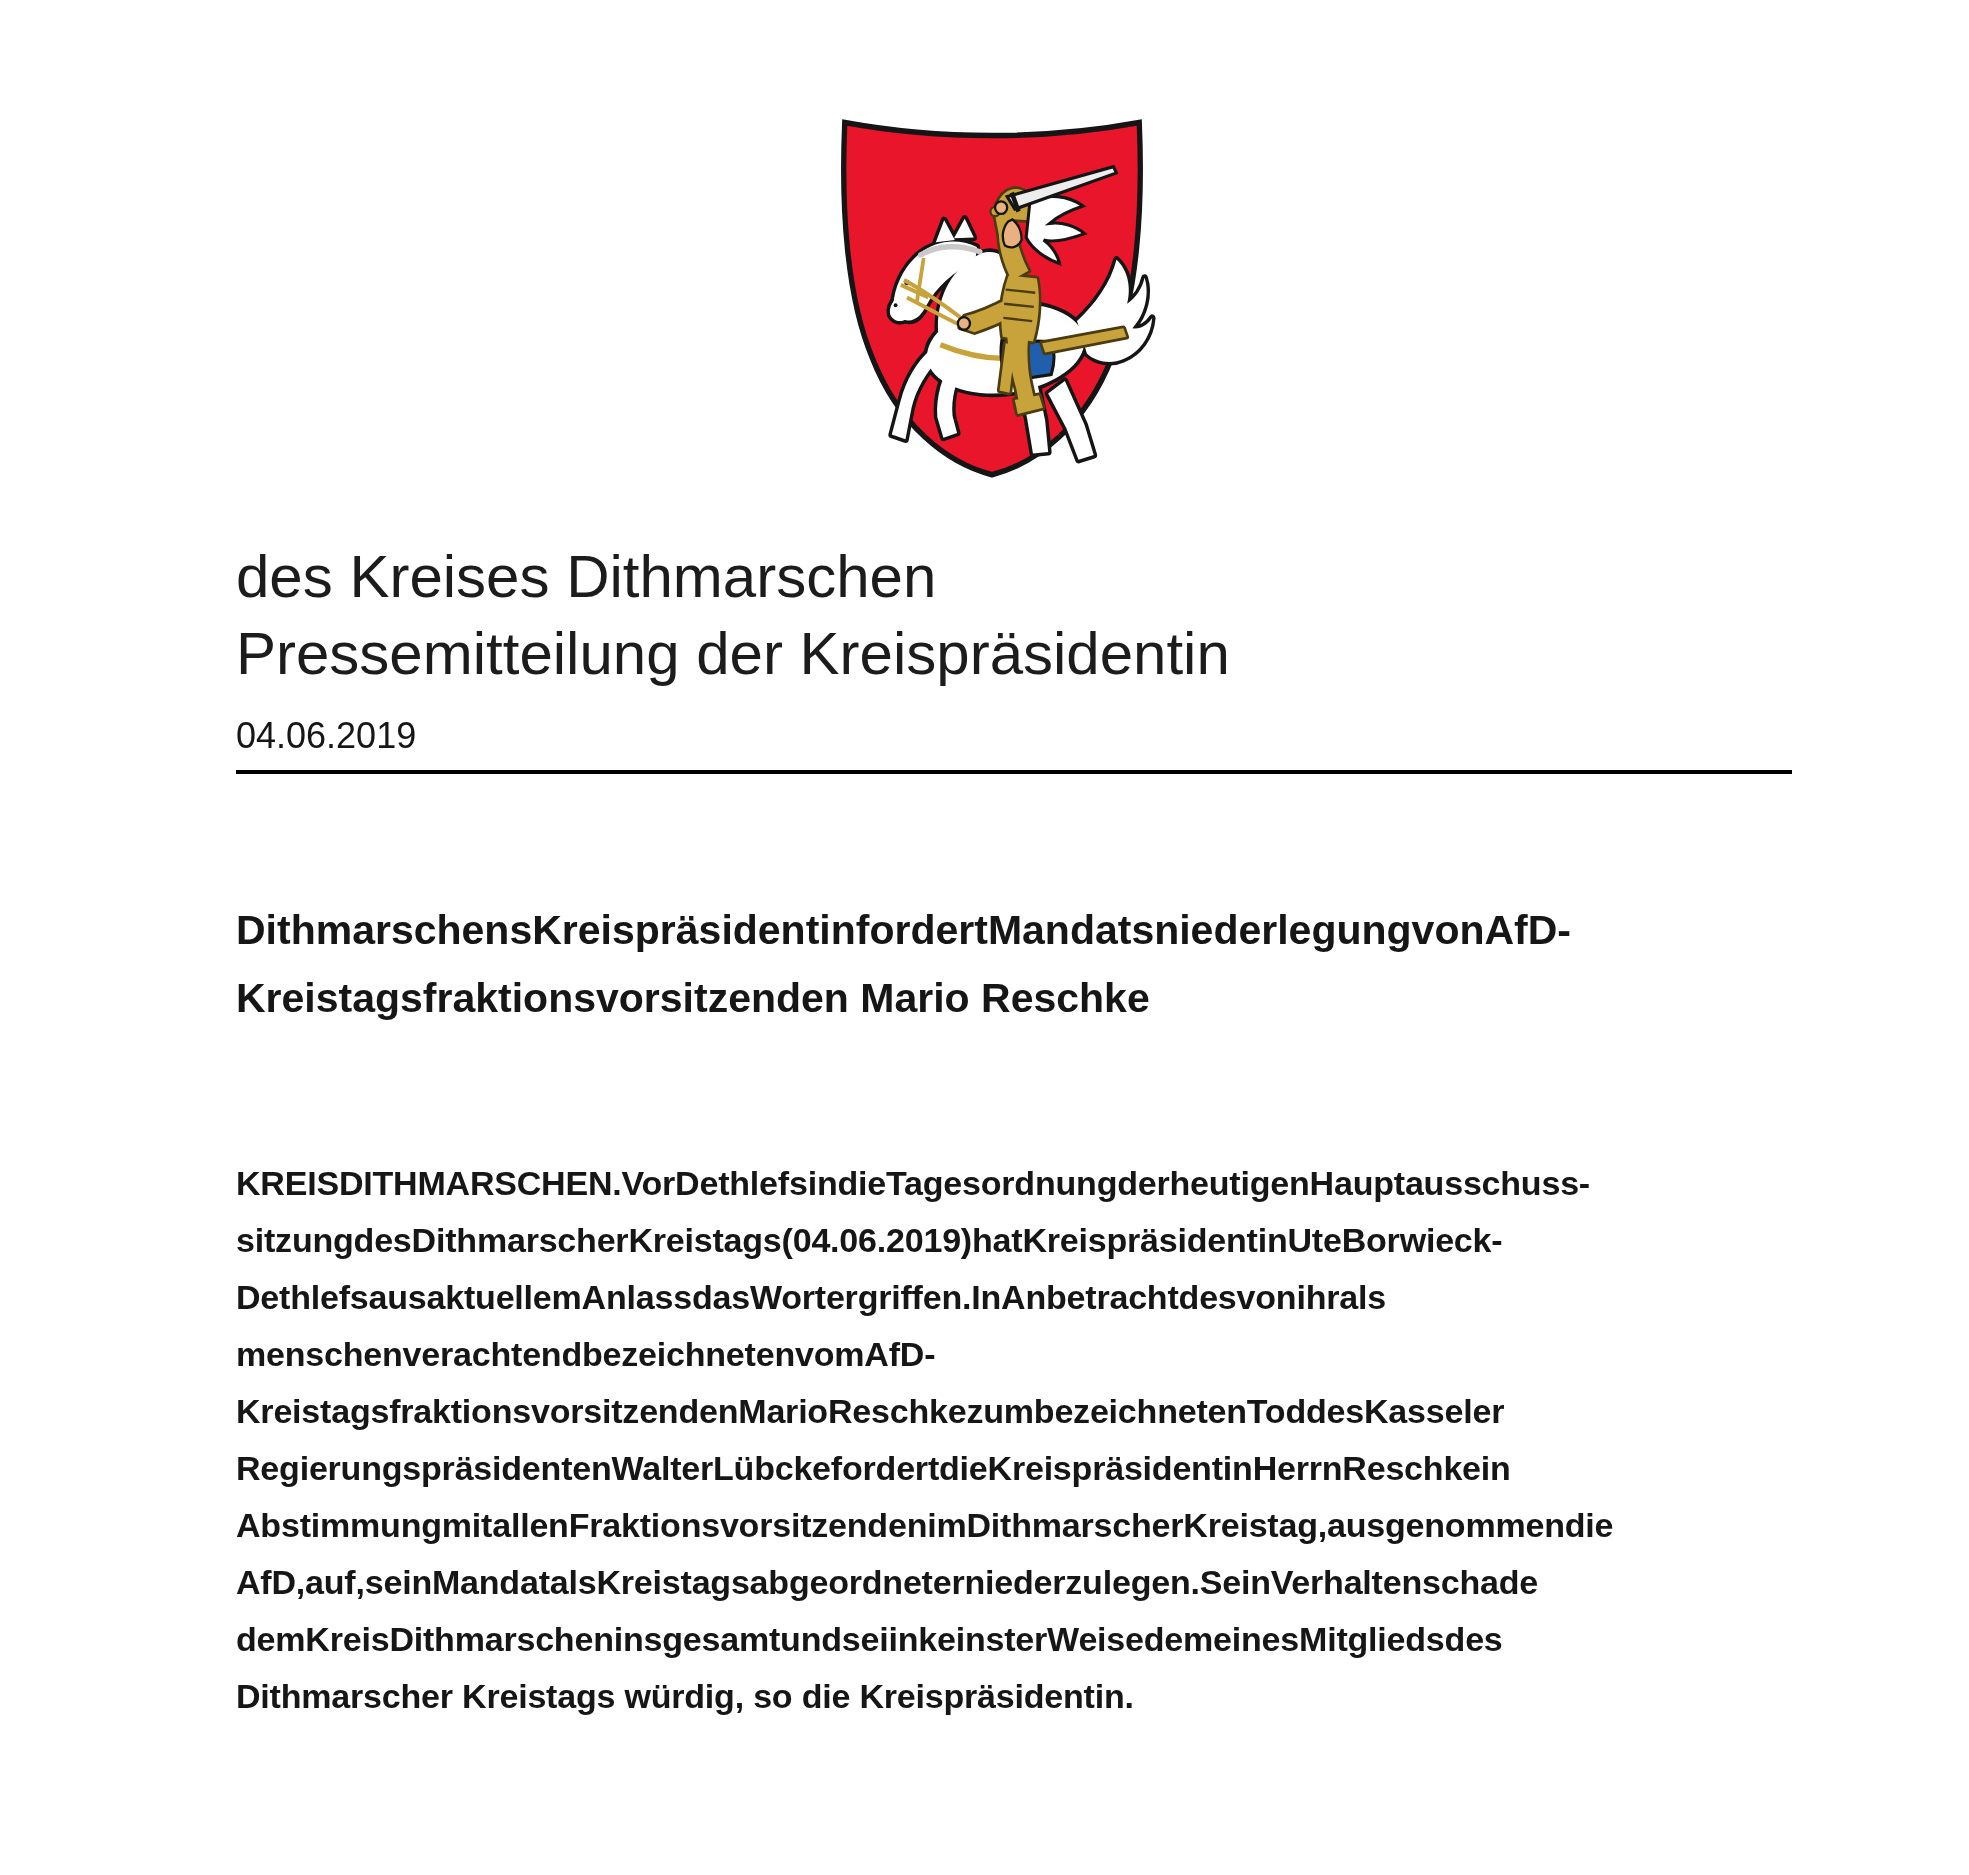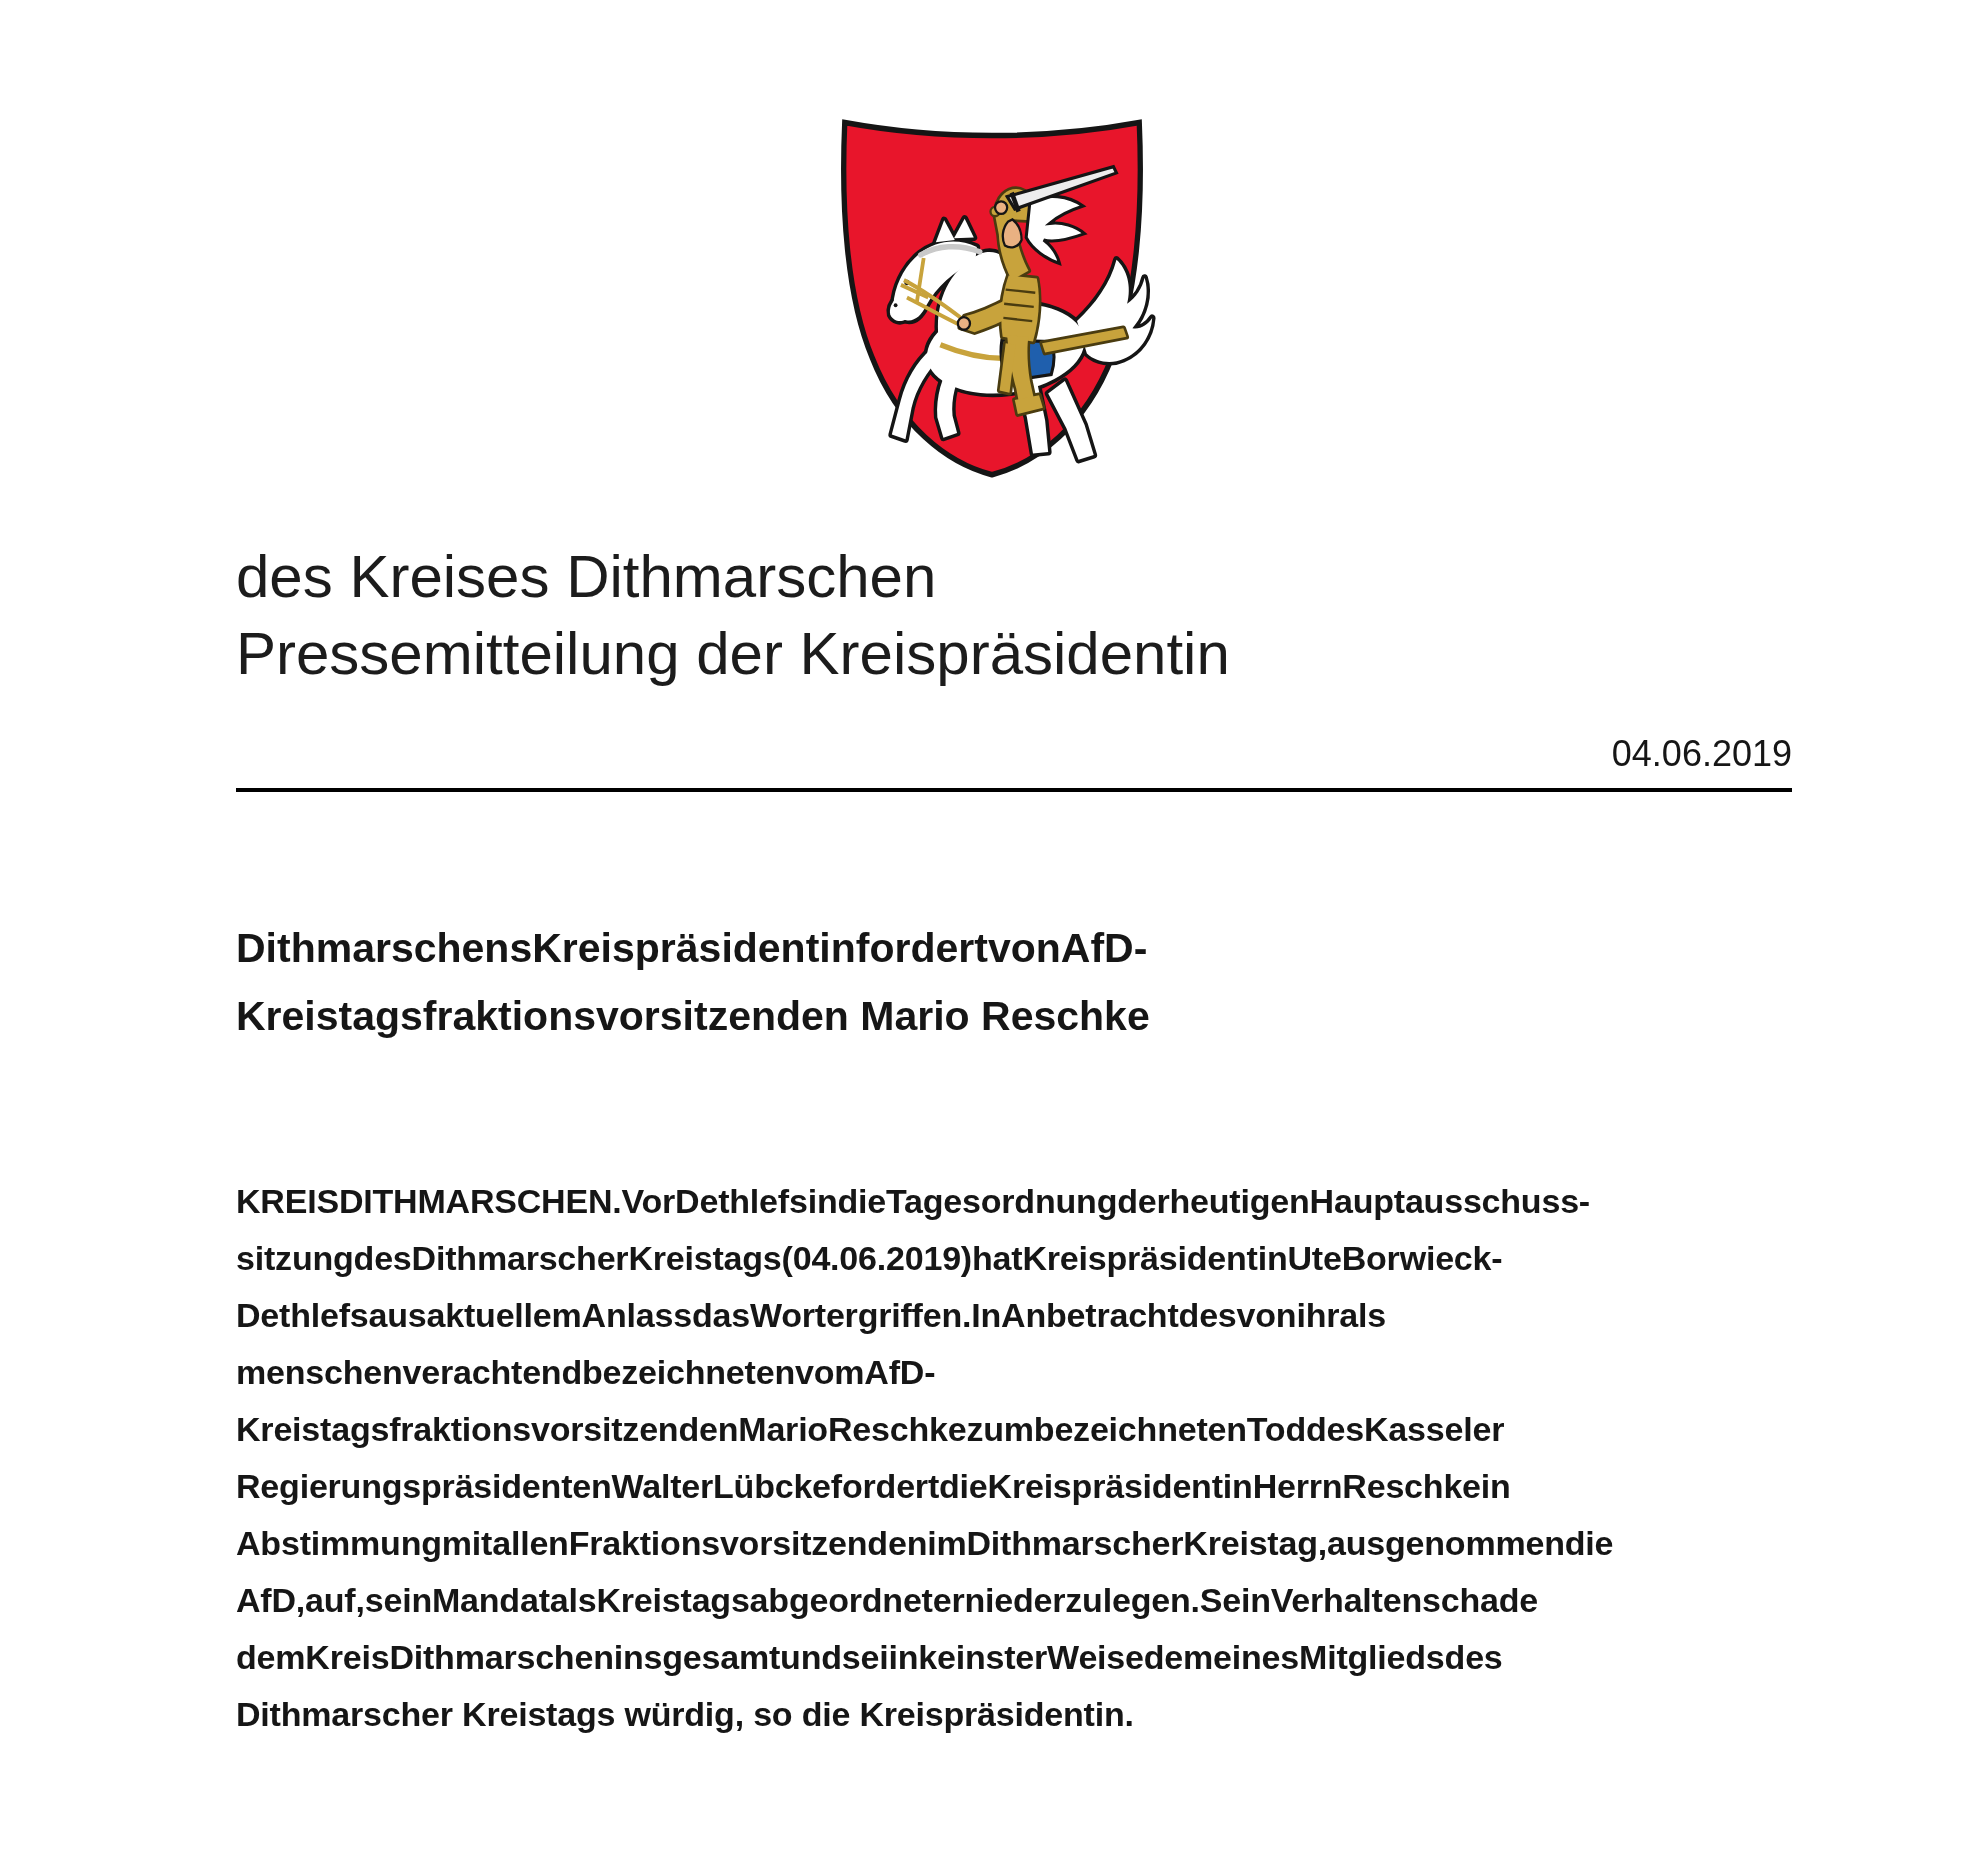--- a/index.html
+++ b/index.html
@@ -17,21 +17,21 @@
     background:var(--background);
     color:var(--text);
     font-family:"Liberation Sans","DejaVu Sans",sans-serif;
     padding:0 177px 0 236px;
     overflow:hidden;
   }
   .coat{width:334px;height:394px;margin:91px 0 0 589px}
   .coat svg{display:block;width:100%;height:100%}
 
   .title{font-size:60px;line-height:77px;font-weight:400;margin-top:53px;color:#1c1c1c}
-  .date-row{text-align:right;font-size:36px;line-height:42px;margin-top:41px}
+  .date-row{font-size:36px;line-height:42px;margin-top:23px}
   .rule{border:none;border-top:4px solid var(--rule);margin:13px 0 0 0;width:100%}
 
   .headline{font-size:41px;line-height:68px;font-weight:700;margin-top:122px}
   .body-text{font-size:34px;line-height:57px;font-weight:700;margin-top:123px;letter-spacing:-0.2px}
 
   .tline{white-space:nowrap}
   .tline.just{display:flex;justify-content:flex-start;flex-wrap:nowrap;width:100%}
   .tline.just span{flex:0 0 auto}
 
   
@@ -143,20 +143,21 @@
     <span>04.06.2019</span>
   </div>
 
   <hr class="rule">
 
   <section class="headline">
       <div class="tline just">
         <span>Dithmarschens</span>
         <span>Kreispräsidentin</span>
         <span>fordert</span>
+        <span>Mandatsniederlegung</span>
         <span>von</span>
         <span>AfD-</span>
       </div>
       <div class="tline">Kreistagsfraktionsvorsitzenden Mario Reschke</div>
     </section>
 
   <section class="body-text">
       <div class="tline just">
         <span>KREIS</span>
         <span>DITHMARSCHEN.</span>

